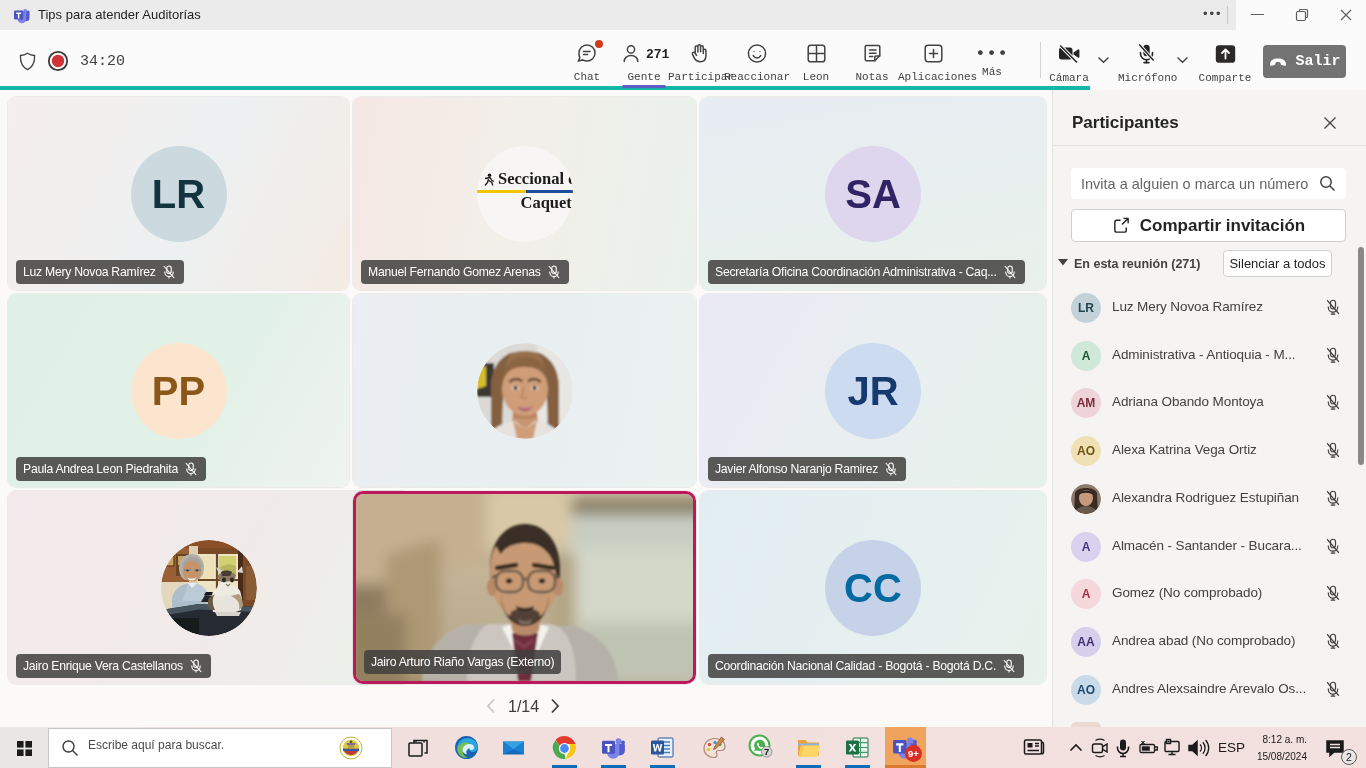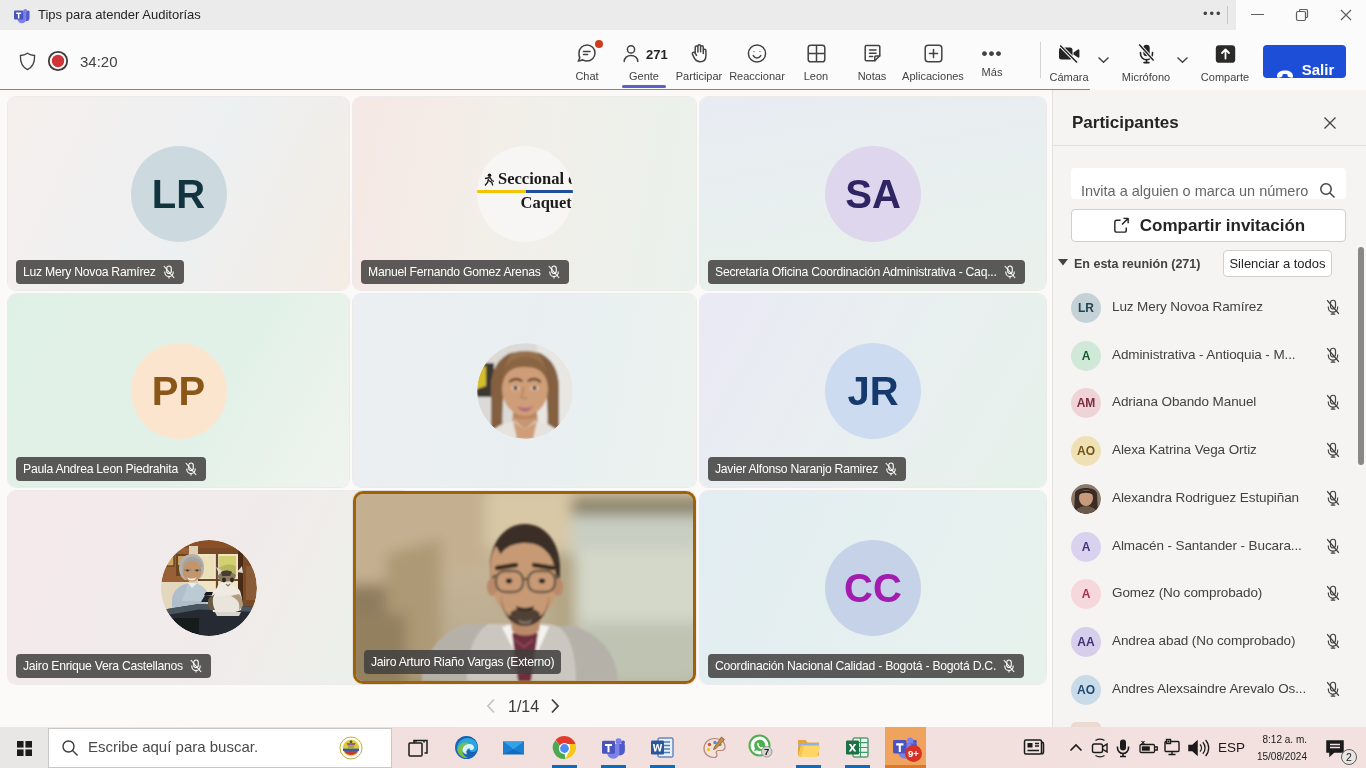--- a/index.html
+++ b/index.html
@@ -3,21 +3,21 @@
 <meta charset="utf-8">
 <style>
 * { margin:0; padding:0; box-sizing:border-box; }
 html,body { width:1366px; height:768px; overflow:hidden; }
 body { font-family:"Liberation Sans", sans-serif; background:#fbfbfb; position:relative; }
 .abs { position:absolute; }
 
 #titlebar { position:absolute; left:0; top:0; width:1236px; height:30px; background:#ebebeb;text-align:center; }
 #titlebar .tname { position:absolute; left:38px; top:7px; font-size:13px; color:#242424; }
 
-#toolbar { position:absolute; left:0; top:30px; width:1090px; height:60px; background:#fbfbfb; border-bottom:1px solid #14b8a6; }
+#toolbar { position:absolute; left:0; top:30px; width:1090px; height:60px; background:#fbfbfb; border-bottom:4px solid #14b8a6;font-family:Liberation Mono, monospace; }
 .tbtn { position:absolute; top:13px; text-align:center; color:#424242; }
 .tbtn .lbl { font-size:11px; color:#424242; margin-top:2px; }
 
 #stage { position:absolute; left:0; top:90px; width:1052px; height:637px; background:#fbfaf9; }
 .tile { position:absolute; border-radius:8px; overflow:hidden; box-shadow:0 0 0 1px rgba(120,110,100,0.10); }
 .avatar { position:absolute; left:50%; top:49px; transform:translate(-50%,0); width:96px; height:96px; border-radius:50%; display:flex; align-items:center; justify-content:center; font-size:40px; font-weight:600; }
 .pill { position:absolute; left:8px; bottom:6px; height:24px; background:rgba(64,62,61,0.85); border-radius:4px; display:flex; align-items:center; padding:0 7px; color:#fff; font-size:12.2px; letter-spacing:-0.25px; white-space:nowrap; }
 .pill svg { margin-left:5px; flex:0 0 auto; width:16px; height:16px; }
 
 #panel { position:absolute; left:1052px; top:90px; width:314px; height:637px; background:#f5f4f2; border-left:1px solid #e3e1df; }
@@ -159,21 +159,21 @@
     </svg>
 
   <div class="tbtn" style="left:1196px;width:58px">
     <svg width="23" height="22" viewBox="0 0 23 22">
       <rect x="1.8" y="2.2" width="19.4" height="17.6" rx="3.4" fill="#2b2a29"></rect>
       <path d="M11.5 15.5 V7 M8 10 l3.5-3.6 L15 10" fill="none" stroke="#fff" stroke-width="1.8" stroke-linecap="round" stroke-linejoin="round"></path>
     </svg>
     <div class="lbl">Comparte</div>
   </div>
 
-  <div class="abs" style="left:1263px;top:15px;width:83px;height:33px;background:#1d4ed8;border-radius:4px;display:flex;align-items:flex-end;justify-content:center;gap:7px">
+  <div class="abs" style="left:1263px;top:15px;width:83px;height:33px;background:#737373;border-radius:4px;display:flex;align-items:center;justify-content:center;gap:7px">
     <svg width="20" height="9" viewBox="0 0 20 9">
         <path d="M2 7.5 C2 3.5 5.5 1.6 10 1.6 s8 1.9 8 5.9 c0 1-.7 1.4-1.5 1.2 l-3-.8 c-.7-.2-1-.6-1-1.3 v-1.2 c-1.6-.5-3.4-.5-5 0 v1.2 c0 .7-.3 1.1-1 1.3 l-3 .8 C2.7 8.9 2 8.5 2 7.5 Z" fill="#fff"></path>
       </svg>
     <span style="color:#fff;font-size:15px;font-weight:700">Salir</span>
   </div>
 </div>
 
 <div id="stage"></div>
 <div class="tile" style="left:8px;top:97px;width:341px;height:193px;background:linear-gradient(115deg,#f5efed 0%,#edf0f1 55%,#f4ece4 100%)">
  <div class="avatar" style="background:#ccd9df;color:#12343f">LR</div>
@@ -318,21 +318,21 @@
 <path d="M54 72 h26 l-2 4 h-22 z" fill="#d8d4cc"></path>
 </g>
       </svg>
     </div>
  <div class="pill">Jairo Enrique Vera Castellanos <svg width="17" height="17" viewBox="0 0 20 20" fill="none" stroke="#fff" stroke-width="1.4">
         <rect x="7.2" y="2.5" width="5.6" height="9.5" rx="2.8"></rect>
         <path d="M4.8 9.5 v1 a5.2 5.2 0 0 0 10.4 0 v-1 M10 15.7 V18"></path>
         <path d="M3.5 2.5 L16.5 17.5"></path>
       </svg></div>
 </div>
-<div class="tile" style="left:353px;top:491px;width:343px;height:193px;border:3px solid #a16207;border-radius:10px;background:#c2b194">
+<div class="tile" style="left:353px;top:491px;width:343px;height:193px;border:3px solid #be185d;border-radius:10px;background:#c2b194">
  <div style="position:absolute;left:0;top:0;width:337px;height:187px;border-radius:7px;overflow:hidden"><svg width="337" height="187" viewBox="0 0 337 187">
         <defs>
 <filter id="b8" x="-30%" y="-30%" width="160%" height="160%">
             <feGaussianBlur stdDeviation="7"></feGaussianBlur>
           </filter>
 <filter id="b9" x="-30%" y="-30%" width="160%" height="160%">
             <feGaussianBlur stdDeviation="1.3"></feGaussianBlur>
           </filter>
 <linearGradient id="bg8" x1="0" y1="0" x2="0" y2="1">
             <stop offset="0" stop-color="#cdbfa4"></stop>
@@ -376,42 +376,42 @@
 <ellipse cx="186" cy="87" rx="3.2" ry="2.4" fill="#2b211b"></ellipse>
 <path d="M145 101 c0 16 9 31 24 31 c15 0 24-15 24-31 c-1 13-5 19-9 21 c-3-4-9-6-15-6 c-6 0-12 2-15 6 c-4-2-8-8-9-21 z" fill="#473629"></path>
 <path d="M154 119 c3-3 8-5 15-5 c7 0 12 2 15 5 c-2 7-7 11-15 11 c-8 0-13-4-15-11 z" fill="#514136"></path>
 <path d="M160 112 q9 4 18 0 l-1 3 q-8 3-16 0 z" fill="#2e231c"></path>
 <path d="M162 125 c2 1.6 4.5 2.4 7 2.4 c2.5 0 5-.8 7-2.4 l-1.5 4 c-3.5 1.6-7.5 1.6-11 0 z" fill="#7d7164"></path>
 </g>
       </svg></div>
  <div class="pill" style="left:8px;bottom:7px">Jairo Arturo Riaño Vargas (Externo)</div>
 </div>
 <div class="tile" style="left:700px;top:491px;width:346px;height:193px;background:linear-gradient(115deg,#e2edf3 0%,#e6f0ef 60%,#e8f2ec 100%)">
- <div class="avatar" style="background:#c5d2e8;color:#a21caf">CC</div>
+ <div class="avatar" style="background:#c5d2e8;color:#0369a1">CC</div>
  <div class="pill">Coordinación Nacional Calidad - Bogotá - Bogotá D.C. <svg width="17" height="17" viewBox="0 0 20 20" fill="none" stroke="#fff" stroke-width="1.4">
         <rect x="7.2" y="2.5" width="5.6" height="9.5" rx="2.8"></rect>
         <path d="M4.8 9.5 v1 a5.2 5.2 0 0 0 10.4 0 v-1 M10 15.7 V18"></path>
         <path d="M3.5 2.5 L16.5 17.5"></path>
       </svg></div>
 </div>
 <div class="abs" style="left:486px;top:698px;width:16px;height:18px"><svg width="10" height="16" viewBox="0 0 10 16" fill="none" stroke="#c8c6c4" stroke-width="1.8">
       <path d="M8 1.5 L2 8 L8 14.5"></path>
     </svg></div>
 <div class="abs" style="left:508px;top:698px;font-size:16px;color:#3b3b3b">1/14</div>
 <div class="abs" style="left:550px;top:698px;width:16px;height:18px"><svg width="10" height="16" viewBox="0 0 10 16" fill="none" stroke="#424242" stroke-width="1.8">
       <path d="M2 1.5 L8 8 L2 14.5"></path>
     </svg></div>
 
 <div id="panel"></div>
 <div class="abs" style="left:1072px;top:113px;font-size:17px;font-weight:700;color:#242424">Participantes</div>
 <svg class="abs" style="left:1322px;top:115px" width="16" height="16" viewBox="0 0 16 16" stroke="#424242" stroke-width="1.3">
     <path d="M2.5 2.5 L13.5 13.5 M13.5 2.5 L2.5 13.5"></path>
   </svg>
 <div class="abs" style="left:1053px;top:145px;width:313px;height:1px;background:#e3e1df"></div>
-<div class="abs" style="left:1071px;top:168px;width:275px;height:31px;background:#fff;border-radius:4px;display:flex;align-items:flex-end;padding:0 10px">
+<div class="abs" style="left:1071px;top:168px;width:275px;height:31px;background:#fff;border-radius:4px;display:flex;align-items:center;padding:0 10px">
     <span style="font-size:14.5px;color:#666">Invita a alguien o marca un número</span>
     <svg style="margin-left:auto" width="17" height="17" viewBox="0 0 17 17" fill="none" stroke="#424242" stroke-width="1.5">
       <circle cx="7" cy="7" r="5.2"></circle>
       <path d="M11 11 L15.5 15.5"></path>
     </svg>
   </div>
 <div class="abs" style="left:1071px;top:209px;width:275px;height:33px;background:#fff;border:1px solid #d1cfcd;border-radius:4px;display:flex;align-items:center;justify-content:center;gap:9px">
     <svg width="19" height="19" viewBox="0 0 20 20" fill="none" stroke="#242424" stroke-width="1.5" stroke-linejoin="round">
       <path d="M9 4.5 H5 a2 2 0 0 0 -2 2 V15 a2 2 0 0 0 2 2 h8 a2 2 0 0 0 2-2 v-3"></path>
       <path d="M12 2.5 h5 v5 M17 2.5 L10.5 9"></path>
@@ -436,21 +436,21 @@
     <div class="pava" style="background:#cfe8d8;color:#185c31">A</div>
     <div class="pname">Administrativa - Antioquia - M...</div>
     <div class="pmic"><svg width="18" height="18" viewBox="0 0 20 20" fill="none" stroke="#424242" stroke-width="1.3">
         <rect x="7.2" y="2.5" width="5.6" height="9.5" rx="2.8"></rect>
         <path d="M4.8 9.5 v1 a5.2 5.2 0 0 0 10.4 0 v-1 M10 15.7 V18 M7.5 18 h5"></path>
         <path d="M3.5 2.5 L16.5 17.5"></path>
       </svg></div>
   </div>
 <div class="prow" style="left:1052px;top:379.4px">
     <div class="pava" style="background:#eed3d8;color:#7e2b3a">AM</div>
-    <div class="pname">Adriana Obando Manuel</div>
+    <div class="pname">Adriana Obando Montoya</div>
     <div class="pmic"><svg width="18" height="18" viewBox="0 0 20 20" fill="none" stroke="#424242" stroke-width="1.3">
         <rect x="7.2" y="2.5" width="5.6" height="9.5" rx="2.8"></rect>
         <path d="M4.8 9.5 v1 a5.2 5.2 0 0 0 10.4 0 v-1 M10 15.7 V18 M7.5 18 h5"></path>
         <path d="M3.5 2.5 L16.5 17.5"></path>
       </svg></div>
   </div>
 <div class="prow" style="left:1052px;top:427.1px">
     <div class="pava" style="background:#f0e0b5;color:#6e5413">AO</div>
     <div class="pname">Alexa Katrina Vega Ortiz</div>
     <div class="pmic"><svg width="18" height="18" viewBox="0 0 20 20" fill="none" stroke="#424242" stroke-width="1.3">
@@ -527,21 +527,21 @@
     <rect width="7" height="7"></rect>
     <rect x="9" width="7" height="7"></rect>
     <rect y="9" width="7" height="7"></rect>
     <rect x="9" y="9" width="7" height="7"></rect>
   </svg>
 <div class="abs" style="left:48px;top:728px;width:344px;height:40px;background:#fff;border:1px solid #c9c7c6"></div>
 <svg class="abs" style="left:61px;top:739px" width="18" height="18" viewBox="0 0 18 18" fill="none" stroke="#3b3b3b" stroke-width="1.4">
     <circle cx="7.5" cy="7.5" r="5.5"></circle>
     <path d="M11.8 11.8 L16.5 16.5"></path>
   </svg>
-<div class="abs" style="left:88px;top:738px;font-size:15px;color:#4a4a4a">Escribe aquí para buscar.</div>
+<div class="abs" style="left:88px;top:738px;font-size:12px;color:#4a4a4a">Escribe aquí para buscar.</div>
 <svg class="abs" style="left:339px;top:736px" width="24" height="24" viewBox="0 0 24 24">
     <circle cx="12" cy="12" r="11.5" fill="#fff"></circle>
     <circle cx="12" cy="12" r="11" fill="none" stroke="#b8b23a" stroke-width="1"></circle>
     <circle cx="12" cy="12" r="8.2" fill="#e3c83a"></circle>
     <path d="M4 12.6 h16 v2.4 h-16 z" fill="#3a5a9c"></path>
     <path d="M5 15 h14 a8.2 8.2 0 0 1 -14 0 z" fill="#c43b3b"></path>
     <path d="M7.5 7 h9 l-1 2.5 h-7 z" fill="#7a6a9a"></path>
     <circle cx="12" cy="5.8" r="1.3" fill="#4a4a3a"></circle>
     <path d="M9 10.5 h6 v1 h-6 z" fill="#8a7a3a"></path>
   </svg>

